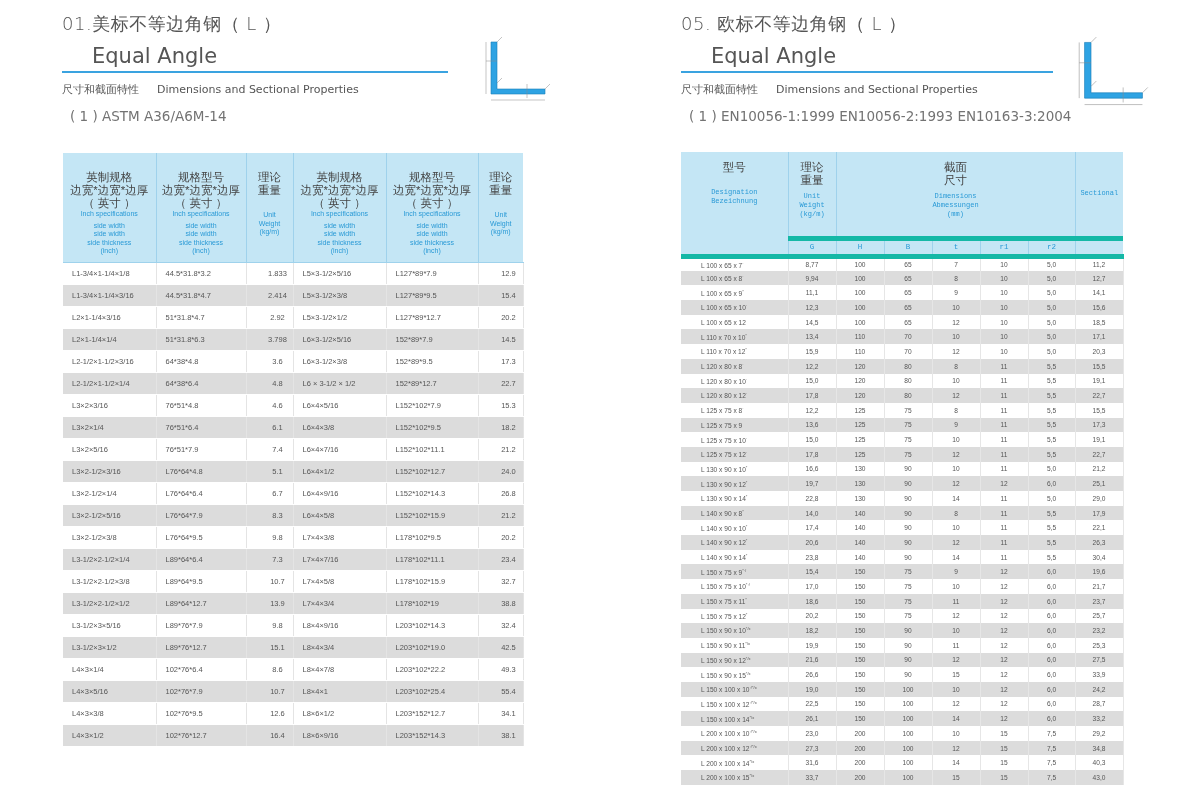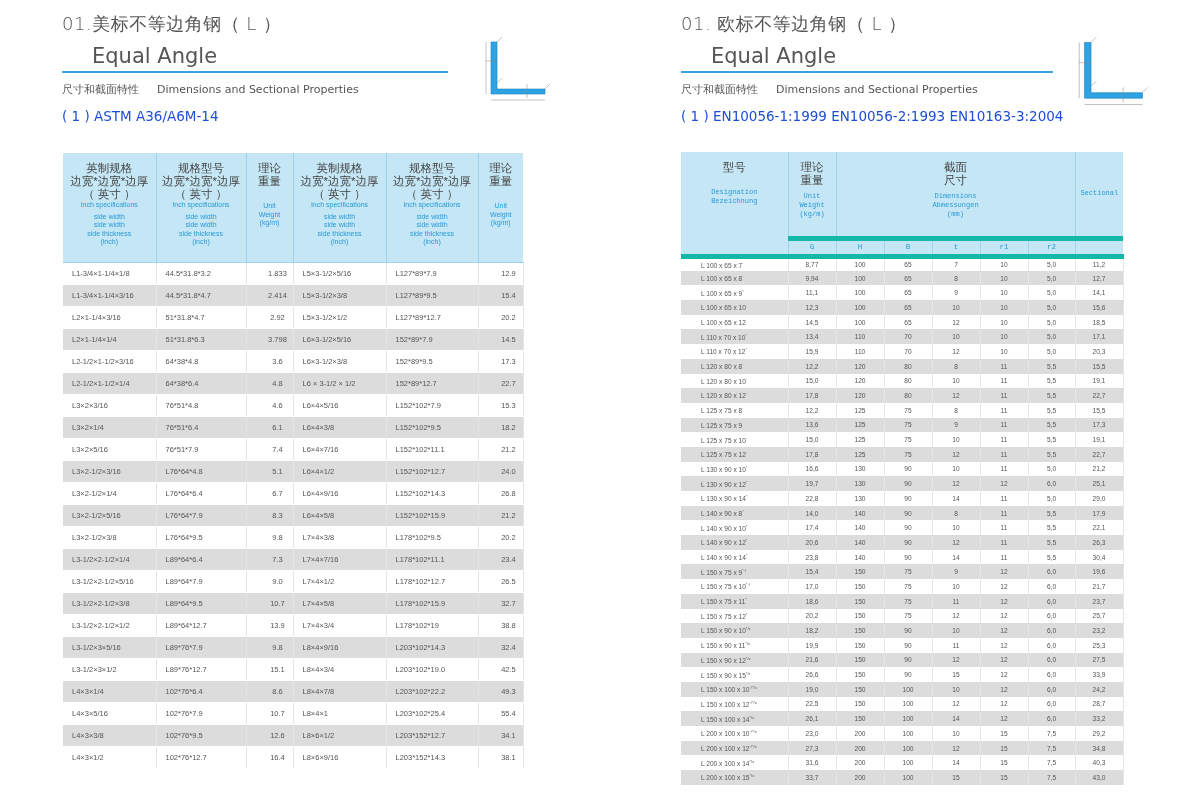--- a/index.html
+++ b/index.html
@@ -8,28 +8,28 @@
 
   .panel { position: absolute; top: 0; }
   .panel.left { left: 62px; width: 500px; }
   .panel.right { left: 681px; width: 480px; }
 
   .title-cn { position: absolute; top: 12px; left: 0; font-size: 18px; color: #555; white-space: nowrap; font-weight: 300; letter-spacing: 0.5px; }
   .title-en { position: absolute; top: 44px; left: 30px; font-size: 21px; color: #555; white-space: nowrap; }
   .rule { position: absolute; top: 71px; left: 0; height: 2px; background: #3aa3e0; }
   .subtitle { position: absolute; top: 82px; left: 0; font-size: 11px; color: #555; white-space: nowrap; }
   .subtitle .en { margin-left: 18px; }
-  .standard { position: absolute; top: 108px; left: 0; font-size: 13.5px; color: #1d4ed8; white-space: nowrap; }
+  .standard { position: absolute; top: 108px; left: 8px; font-size: 13.5px; color: #737373; white-space: nowrap; }
 
   .diagram { position: absolute; }
 
   
   table { border-collapse: collapse; position: absolute; table-layout: fixed; font-family: "Liberation Sans", sans-serif; }
   .tbl-left { left: 63px; top: 153px; width: 460px; }
-  .tbl-left th { background: #c4e6f5; border-right: 1px solid #9fd2ec; border-bottom: 1px solid #9fd2ec; vertical-align: top; padding-top: 9px; height: 109px; font-weight: normal; }
+  .tbl-left th { background: #c4e6f5; border-right: 1px solid #9fd2ec; border-bottom: 1px solid #9fd2ec; vertical-align: top; padding-top: 18px; height: 109px; font-weight: normal; }
   .tbl-left th:last-child { border-right: none; }
   .th-cn { display: block; font-size: 11.5px; color: #444; line-height: 13px; }
   .th-en { display: block; font-size: 7px; color: #2a9ad6; line-height: 8.5px; }
   .th-en.gap { margin-top: 3px; }
   .tbl-left td { height: 22px; font-size: 7.5px; color: #555; border-right: 1px solid #e4e4e4; border-bottom: 1px solid #ffffff; padding-left: 9px; white-space: nowrap; }
   .tbl-left td.c { text-align: center; padding-left: 16px; }
   .tbl-left tr:nth-child(even) td { background: #dcdcdc; }
   .tbl-left tr:nth-child(odd) td { background: #ffffff; }
 
   
@@ -243,28 +243,20 @@
       </tr>
       <tr>
         <td>L3-1/2×2-1/2×1/4</td>
         <td>L89*64*6.4</td>
         <td class="c">7.3</td>
         <td>L7×4×7/16</td>
         <td>L178*102*11.1</td>
         <td class="c">23.4</td>
       </tr>
       <tr>
-        <td>L3-1/2×2-1/2×5/16</td>
-        <td>L89*64*7.9</td>
-        <td class="c">9.0</td>
-        <td>L7×4×1/2</td>
-        <td>L178*102*12.7</td>
-        <td class="c">26.5</td>
-      </tr>
-      <tr>
         <td>L3-1/2×2-1/2×3/8</td>
         <td>L89*64*9.5</td>
         <td class="c">10.7</td>
         <td>L7×4×5/8</td>
         <td>L178*102*15.9</td>
         <td class="c">32.7</td>
       </tr>
       <tr>
         <td>L3-1/2×2-1/2×1/2</td>
         <td>L89*64*12.7</td>
@@ -318,21 +310,21 @@
         <td>102*76*12.7</td>
         <td class="c">16.4</td>
         <td>L8×6×9/16</td>
         <td>L203*152*14.3</td>
         <td class="c">38.1</td>
       </tr>
     </tbody>
 </table>
 
 <div class="panel right">
-  <div class="title-cn">01. 欧标不等边角钢（ L ）</div>
+  <div class="title-cn">05. 欧标不等边角钢（ L ）</div>
   <div class="title-en">Equal Angle</div>
   <div class="rule" style="width:372px;"></div>
   <div class="subtitle">
     <span>尺寸和截面特性</span><span class="en">Dimensions and Sectional Properties</span>
   </div>
   <div class="standard">( 1 ) EN10056-1:1999  EN10056-2:1993  EN10163-3:2004</div>
 </div>
 
 <svg class="diagram" style="left:1076px; top:36px;" width="75" height="75" viewBox="0 0 70 70">
   <path d="M8 6 L14 6 L14 53 L62 53 L62 58 L8 58 Z" fill="#2ea3e3" stroke="#1a7fb8" stroke-width="0.6"></path>

